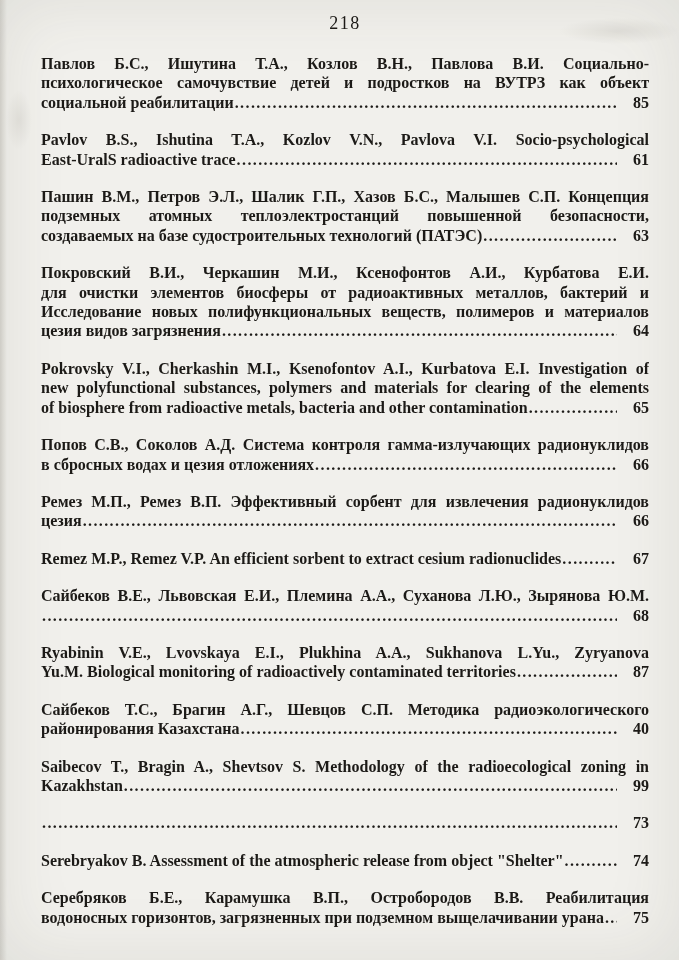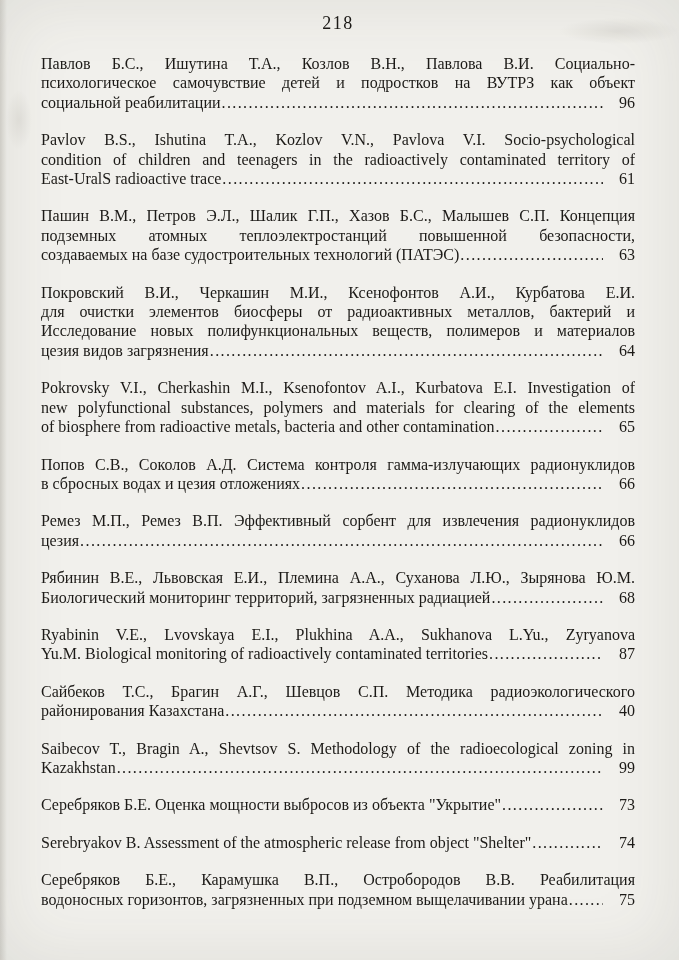--- a/index.html
+++ b/index.html
@@ -7,32 +7,32 @@
   body {
     width: 679px; height: 960px;
     overflow: hidden;
     font-family: "Liberation Serif", "DejaVu Serif", serif;
   }
   .page {
     position: relative;
     width: 679px; height: 960px;
     background: var(--paper, #f1f0ec);
     color: var(--ink, #1c1a17);
-    padding: 12px 44px 0 41px;
+    padding: 12px 30px 0 41px;
     overflow: hidden;
     box-shadow: inset 0 0 70px rgba(70, 64, 52, 0.10);
   }
   .page-number-header {
     text-align: center;
     font-size: 18px;
     letter-spacing: 1.5px;
     line-height: 22px;
     margin-bottom: 20px;
   }
-  .toc { display: block; }
+  .toc { display: block; font-weight: bold; }
   .entry { margin-bottom: 18px; }
   .entry:last-child { margin-bottom: 18px; }
   .line {
     font-size: 16px;
     line-height: 19.4px;
     text-align: justify;
     text-align-last: justify;
     white-space: nowrap;
     overflow: hidden;
   }
@@ -86,27 +86,26 @@
 
   <div class="page-number-header">218</div>
 
   <main class="toc" id="toc-list">
   <div class="entry">
     <div class="line">Павлов Б.С., Ишутина Т.А., Козлов В.Н., Павлова В.И. Социально-</div>
         <div class="line">психологическое самочувствие детей и подростков на ВУТРЗ как объект</div>
         <div class="last-line">
       <span class="last-text">социальной реабилитации</span>
       <span class="dots"></span>
-      <span class="pagenum">96</span>
+      <span class="pagenum">85</span>
     </div>
   </div>
 
   <div class="entry">
     <div class="line">Pavlov B.S., Ishutina T.A., Kozlov V.N., Pavlova V.I. Socio-psychological</div>
-        <div class="line">condition of children and teenagers in the radioactively contaminated territory of</div>
         <div class="last-line">
       <span class="last-text">East-UralS radioactive trace</span>
       <span class="dots"></span>
       <span class="pagenum">61</span>
     </div>
   </div>
 
   <div class="entry">
     <div class="line">Пашин В.М., Петров Э.Л., Шалик Г.П., Хазов Б.С., Малышев С.П. Концепция</div>
         <div class="line">подземных атомных теплоэлектростанций повышенной безопасности,</div>
@@ -149,25 +148,31 @@
 
   <div class="entry">
     <div class="line">Ремез М.П., Ремез В.П. Эффективный сорбент для извлечения радионуклидов</div>
         <div class="last-line">
       <span class="last-text">цезия</span>
       <span class="dots"></span>
       <span class="pagenum">66</span>
     </div>
   </div>
 
-
-  <div class="entry">
-    <div class="line">Рябинин В.Е., Львовская Е.И., Племина А.А., Суханова Л.Ю., Зырянова Ю.М.</div>
-        <div class="last-line">
-      <span class="last-text">Биологический мониторинг территорий, загрязненных радиацией</span>
+  <div class="entry">
+    <div class="last-line">
+      <span class="last-text">Remez M.P., Remez V.P. An efficient sorbent to extract cesium radionuclides</span>
+      <span class="dots"></span>
+      <span class="pagenum">67</span>
+    </div>
+  </div>
+
+  <div class="entry">
+    <div class="line">Сайбеков В.Е., Львовская Е.И., Племина А.А., Суханова Л.Ю., Зырянова Ю.М.</div>
+        <div class="last-line">
       <span class="dots"></span>
       <span class="pagenum">68</span>
     </div>
   </div>
 
   <div class="entry">
     <div class="line">Ryabinin V.E., Lvovskaya E.I., Plukhina A.A., Sukhanova L.Yu., Zyryanova</div>
         <div class="last-line">
       <span class="last-text">Yu.M. Biological monitoring of radioactively contaminated territories</span>
       <span class="dots"></span>
@@ -188,21 +193,20 @@
     <div class="line">Saibecov T., Bragin A., Shevtsov S. Methodology of the radioecological zoning in</div>
         <div class="last-line">
       <span class="last-text">Kazakhstan</span>
       <span class="dots"></span>
       <span class="pagenum">99</span>
     </div>
   </div>
 
   <div class="entry">
     <div class="last-line">
-      <span class="last-text">Серебряков Б.Е. Оценка мощности выбросов из объекта "Укрытие"</span>
       <span class="dots"></span>
       <span class="pagenum">73</span>
     </div>
   </div>
 
   <div class="entry">
     <div class="last-line">
       <span class="last-text">Serebryakov B. Assessment of the atmospheric release from object "Shelter"</span>
       <span class="dots"></span>
       <span class="pagenum">74</span>

